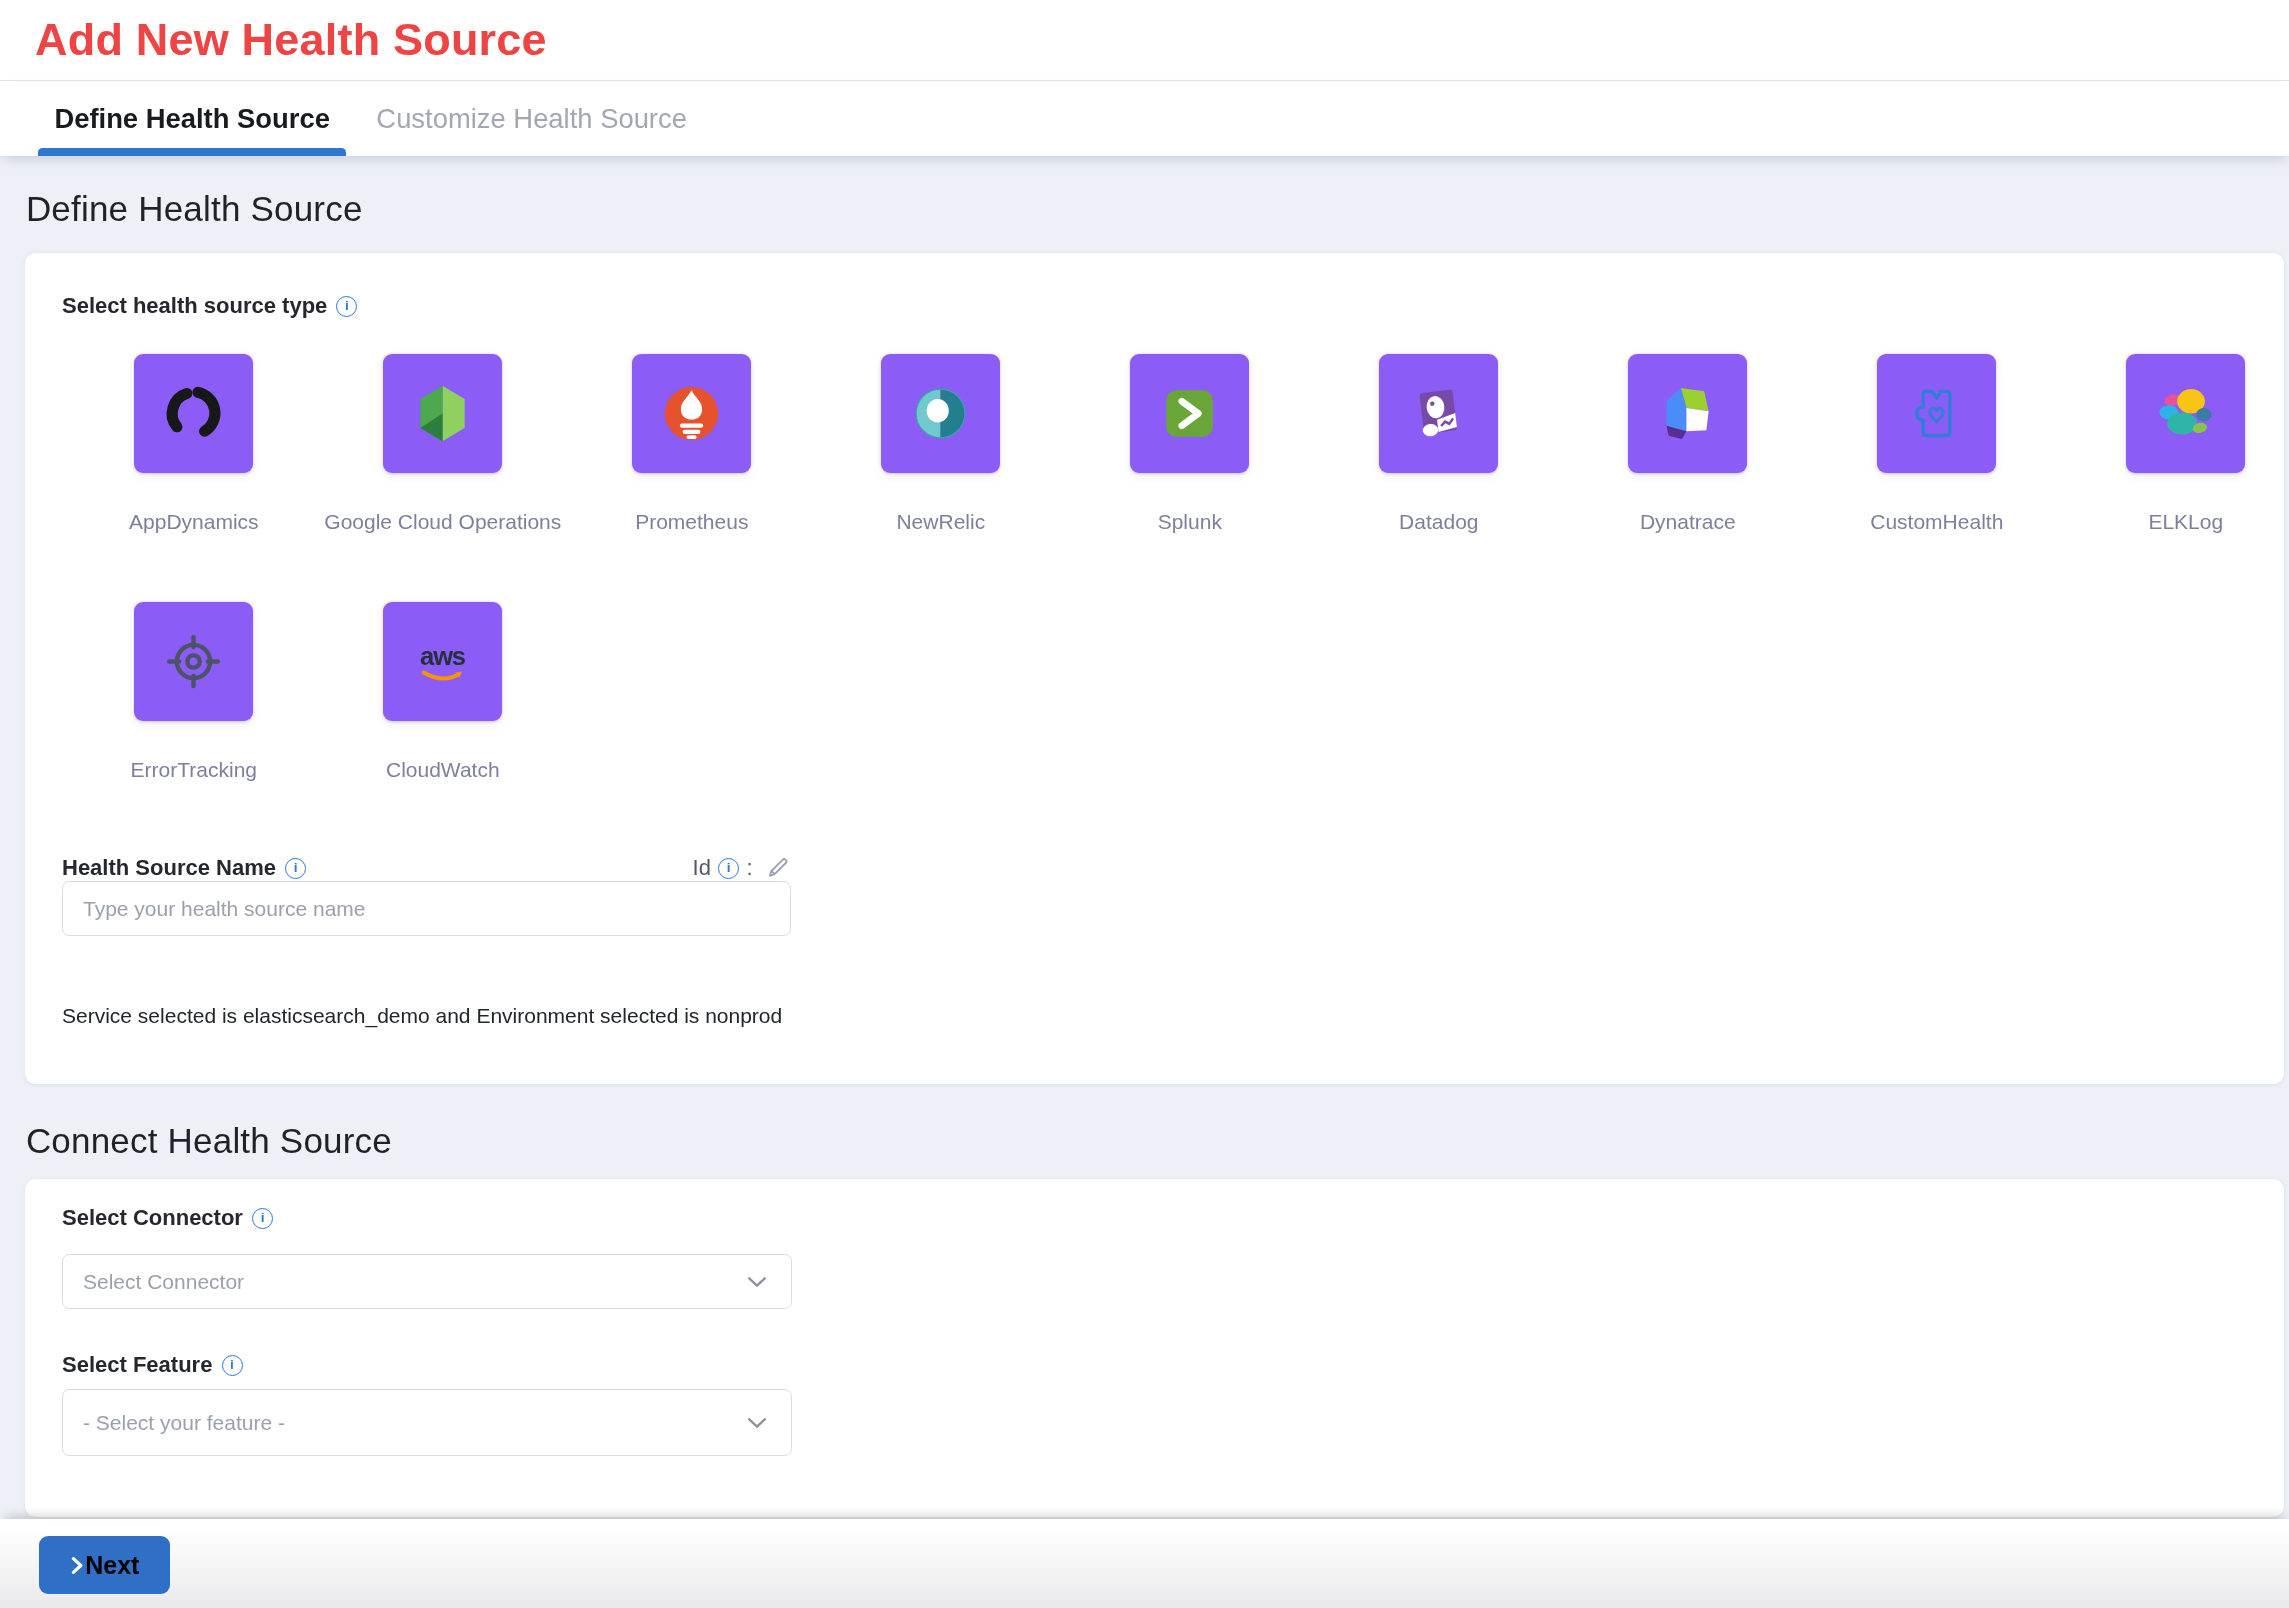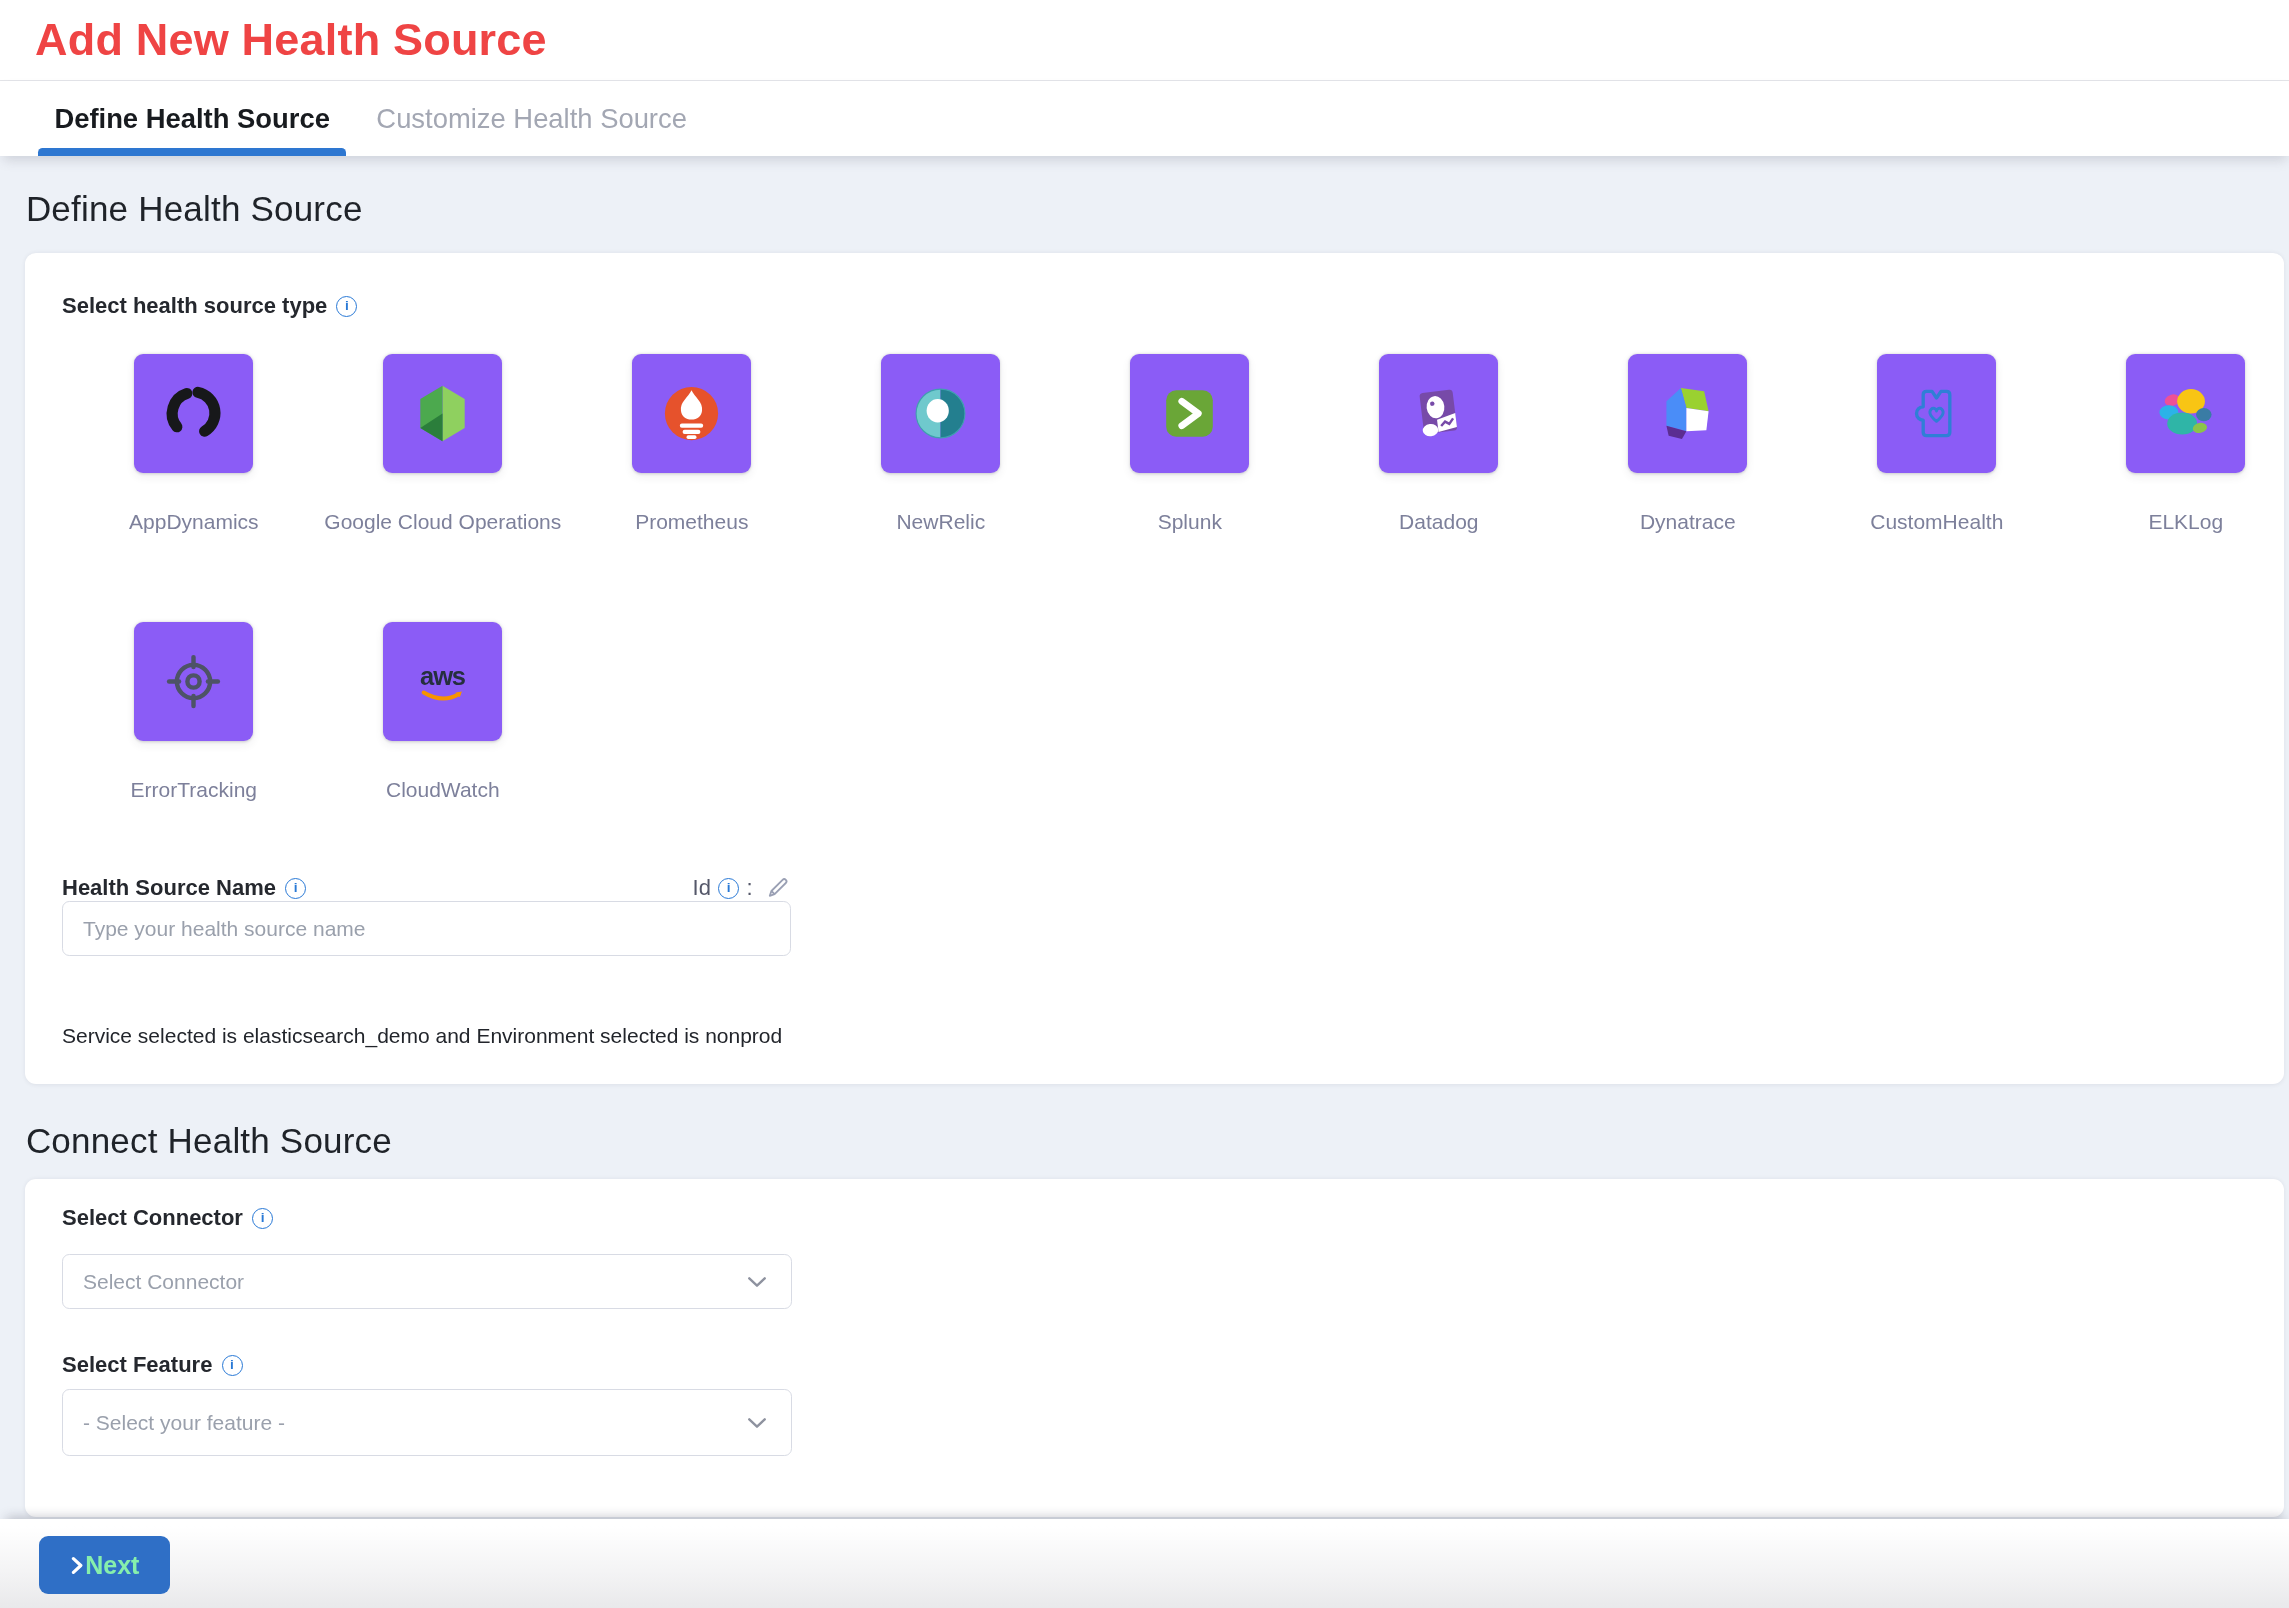--- a/index.html
+++ b/index.html
@@ -27,21 +27,21 @@
   .connect-heading { margin-top:37px; margin-bottom:18.3px; }
 
   .label-row { display:flex; align-items:center; }
   .field-label { font-size:22px; font-weight:700; color:#25282e; }
   .field-label.semi { font-weight:600; }
   .info-icon { width:21px; height:21px; border:1.8px solid #2979d6; border-radius:50%; color:#2979d6;
                font-size:13.7px; font-weight:700; display:inline-flex; align-items:center; justify-content:center;
                margin-left:9.1px; line-height:1; font-style:normal; }
 
   
-  .source-grid { display:grid; grid-template-columns:repeat(9,249px); row-gap:88px; margin-top:35px; margin-left:7.3px; }
+  .source-grid { display:grid; grid-template-columns:repeat(9,249px); row-gap:68px; margin-top:35px; margin-left:7.3px; }
   .source-cell { width:249px; display:flex; flex-direction:column; align-items:center; cursor:pointer; }
   .tile { width:119px; height:119px; background:#8b5cf6; border-radius:9.1px;
           box-shadow:0 0.9px 2.7px rgba(96,97,112,0.28), 0 3.7px 9.1px rgba(40,41,61,0.07);
           display:flex; align-items:center; justify-content:center; }
   .tile svg { width:71px; height:71px; }
   .tile-label { margin-top:37px; font-size:21px; color:#7d809b; text-align:center; white-space:nowrap; }
 
   
   .name-section { margin-top:73px; width:729px; }
   .name-row { display:flex; align-items:center; justify-content:space-between; }
@@ -61,21 +61,21 @@
               display:flex; align-items:center; justify-content:space-between; padding:0 24px 0 20px; cursor:pointer; }
   .dropdown .placeholder { font-size:21px; color:#9aa0ac; }
   .dd2 { margin-top:11px; height:67px; }
   .label-row.second { margin-top:43px; }
 
   
   .footer { position:absolute; z-index:4; left:0; bottom:0; width:2290px; height:89px;
             background:linear-gradient(180deg,#ffffff 8%,#f4f4f5 58%,#e9e9eb 100%);
             box-shadow:0 -7.3px 11px -5.5px rgba(40,41,61,0.28); }
   .next-button { position:absolute; left:39px; top:17.4px; width:131px; height:58px; background:#2f6fc6; border:none;
-                 border-radius:9.1px; color:#86efac; font-size:25px; font-weight:700; font-family:"Liberation Sans", sans-serif;
+                 border-radius:9.1px; color:#000000; font-size:25px; font-weight:700; font-family:"Liberation Sans", sans-serif;
                  display:flex; align-items:center; justify-content:center; gap:2px; cursor:pointer; }
 </style>
 </head>
 <body>
 
 <div class="page">
 
   <div class="header">
     <div class="page-title">Add New Health Source</div>
   </div>

